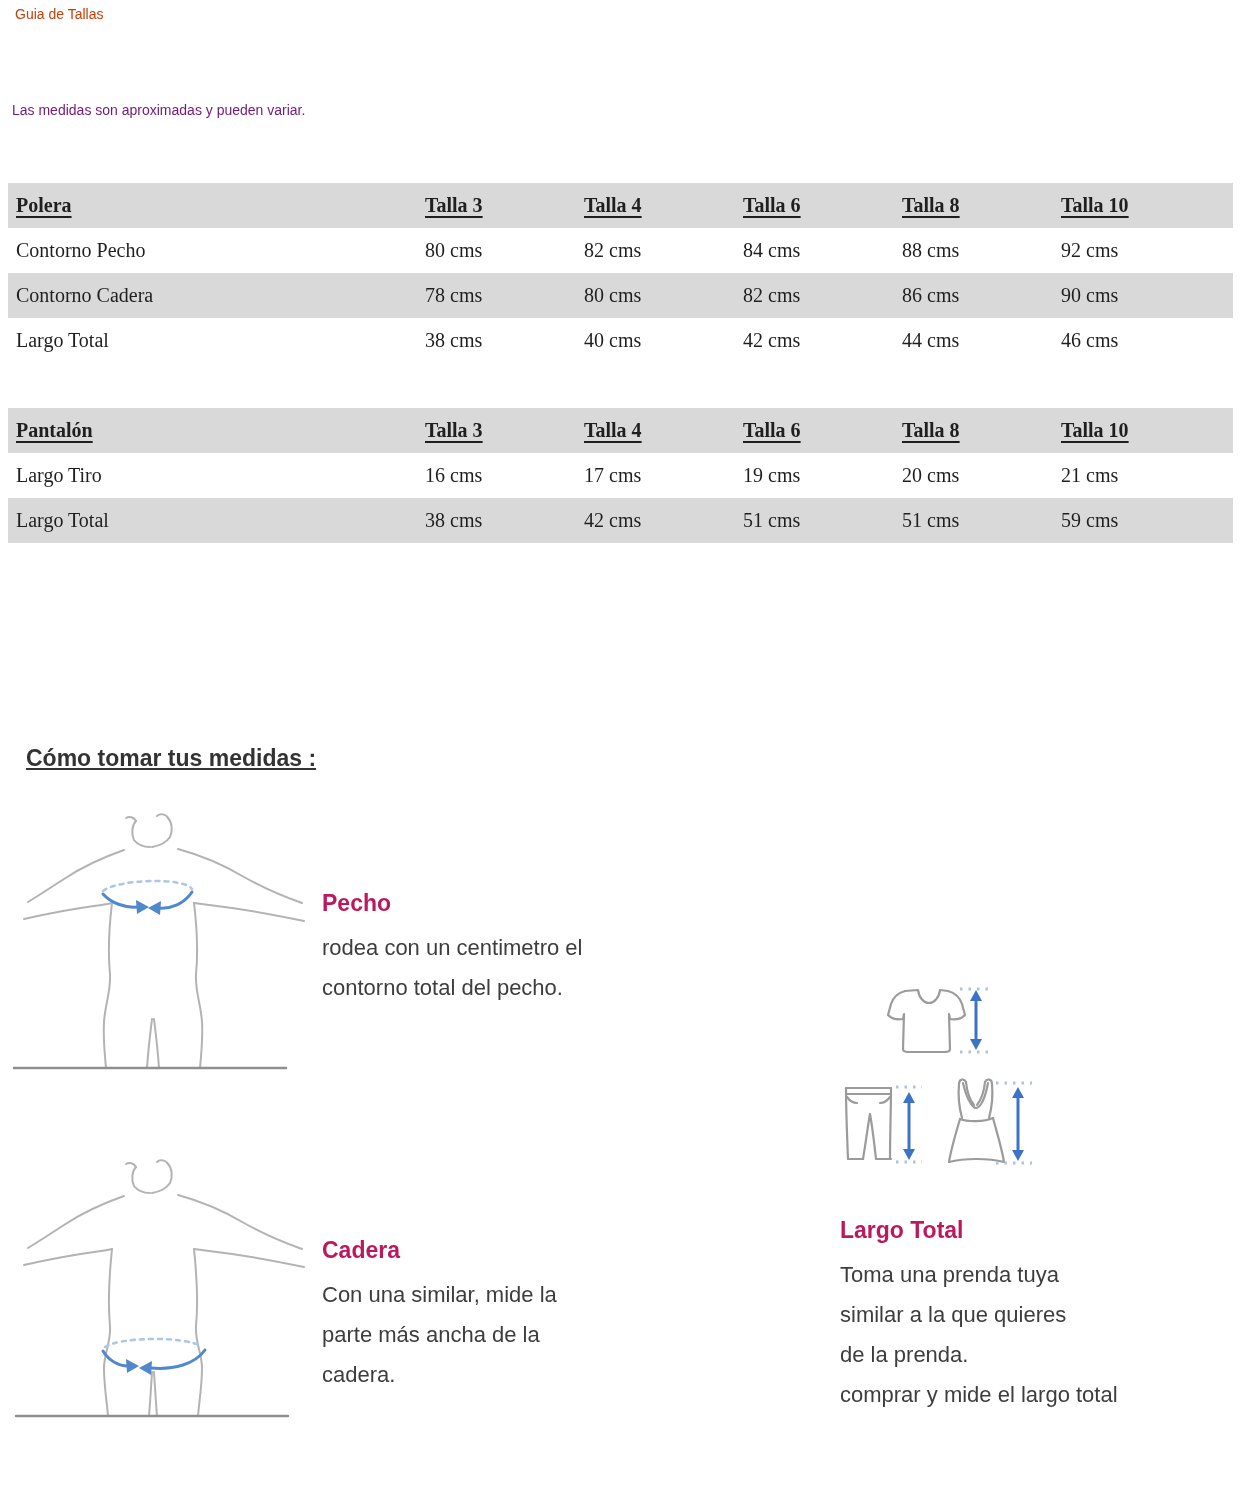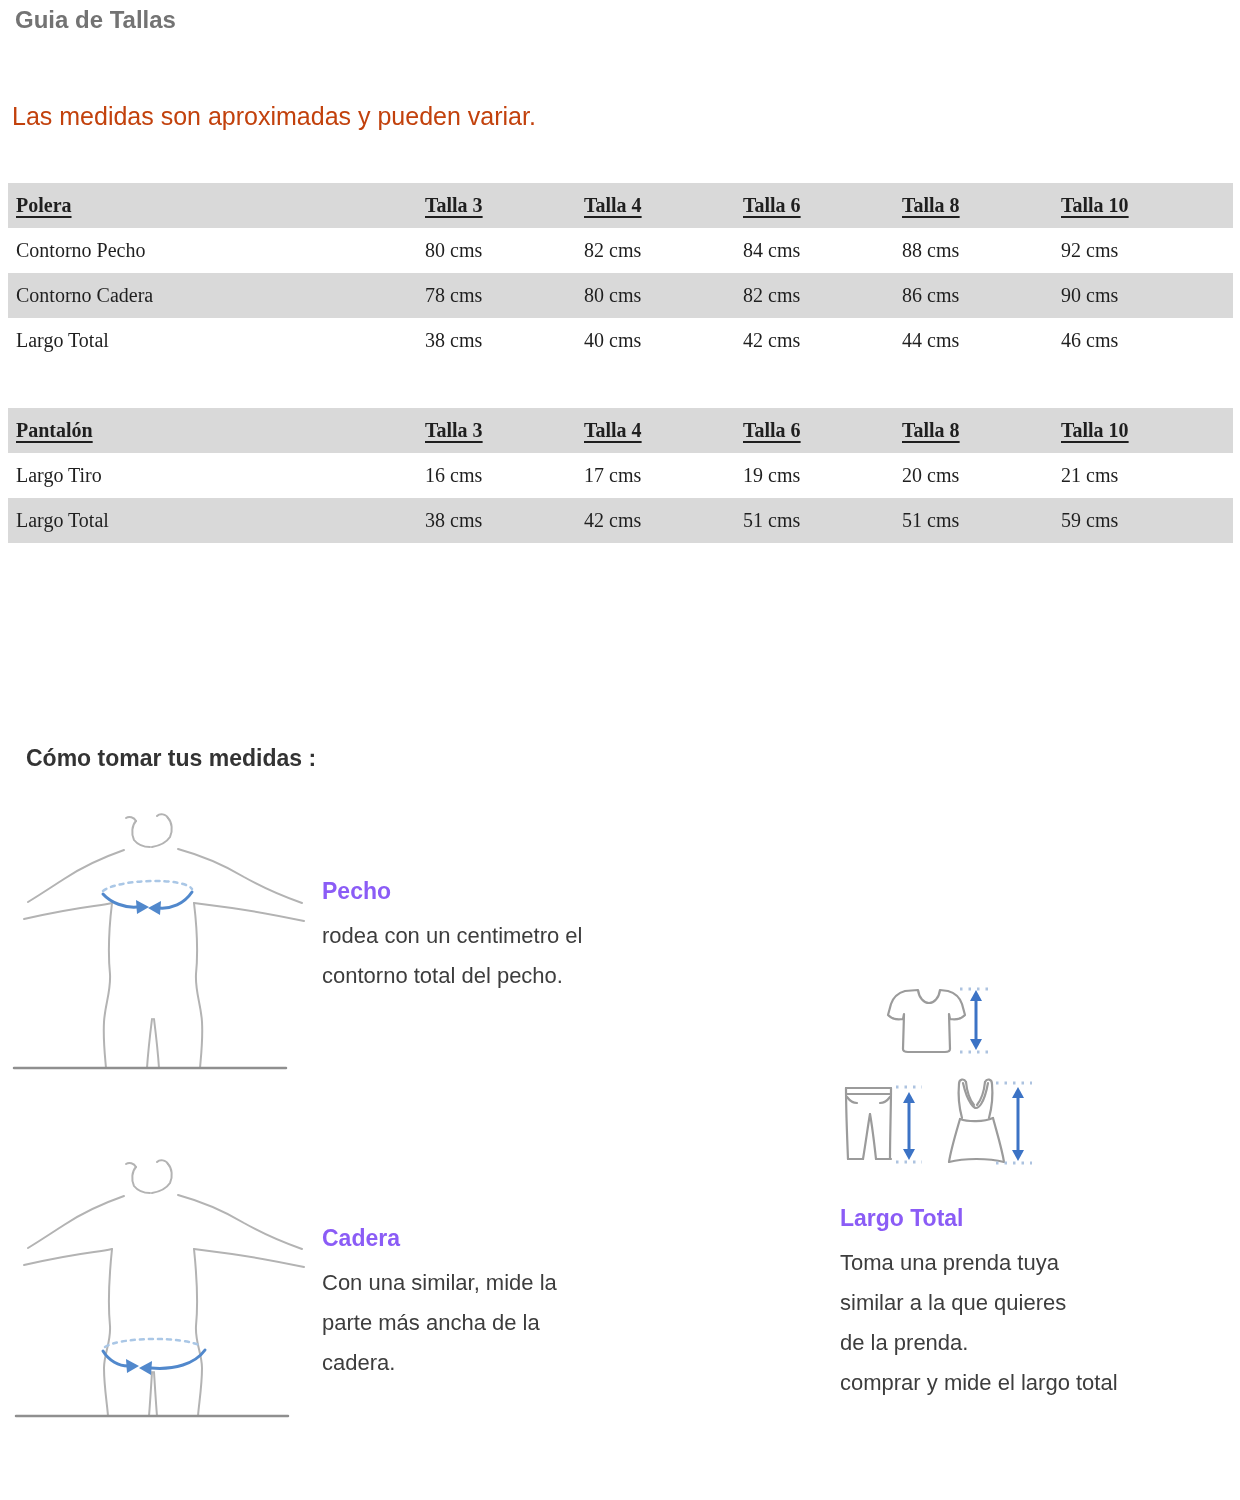--- a/index.html
+++ b/index.html
@@ -3,40 +3,40 @@
 <meta charset="utf-8">
 <style>
   html,body { margin:0; padding:0; background:#ffffff; }
   .page {
     position:relative; width:1240px; height:1500px; background:#ffffff;
     font-family:"Liberation Sans", sans-serif; color:#1f1f1f; overflow:hidden;
   }
   .abs { position:absolute; }
 
   
-  .doc-title { left:15px; top:6px; font-size:24px; font-weight:bold; color:#737373; }
-  .doc-subtitle { left:12px; top:102px; font-size:25px; color:#c2410c; }
+  .doc-title { left:15px; top:6px; font-size:14px; font-weight:normal; color:#c2410c; }
+  .doc-subtitle { left:12px; top:102px; font-size:14px; color:#701a75; }
 
   
   .size-table { left:8px; width:1225px; }
   .trow {
     display:grid; grid-template-columns:417px repeat(5,159px) 1fr;
     height:45px; line-height:45px; font-size:20px;font-family:Liberation Serif, serif;
   }
   .trow.stripe { background:#d9d9d9; }
   .trow .lab { padding-left:8px; text-align:left; white-space:nowrap; }
   .trow .val { text-align:left; white-space:nowrap; }
   .trow.header { font-weight:bold; }
   .trow.header span {
     text-decoration:underline; text-decoration-thickness:2px; text-underline-offset:4px;
   }
 
   
-  .howto-heading { left:26px; top:745px; font-size:23px; font-weight:bold; color:#333333; }
-  .m-title { font-size:23px; font-weight:bold; color:#8b5cf6; margin:4px 0 11px 0; }
+  .howto-heading { left:26px; top:745px; font-size:23px; font-weight:bold; color:#333333;text-decoration:underline; }
+  .m-title { font-size:23px; font-weight:bold; color:#be185d; margin:16px 0 11px 0; }
   .m-line { font-size:22px; line-height:40px; color:#3d3d3d; }
 
   svg { display:block; }
   .body-stroke { fill:none; stroke:#b3b3b3; stroke-width:2; stroke-linecap:round; }
   .floor-stroke { fill:none; stroke:#8f8f8f; stroke-width:2.5; stroke-linecap:round; }
   .dash-blue { fill:none; stroke:#aac7e6; stroke-width:2.5; stroke-dasharray:4 5; stroke-linecap:round; }
   .arrow-blue { fill:none; stroke:#5188cc; stroke-width:3; stroke-linecap:round; }
   .arrow-head { fill:#5188cc; stroke:none; }
   .icon-stroke { fill:none; stroke:#9b9b9b; stroke-width:2.2; stroke-linecap:round; stroke-linejoin:round; }
   .meas-line { stroke:#3c73c5; stroke-width:3; }

